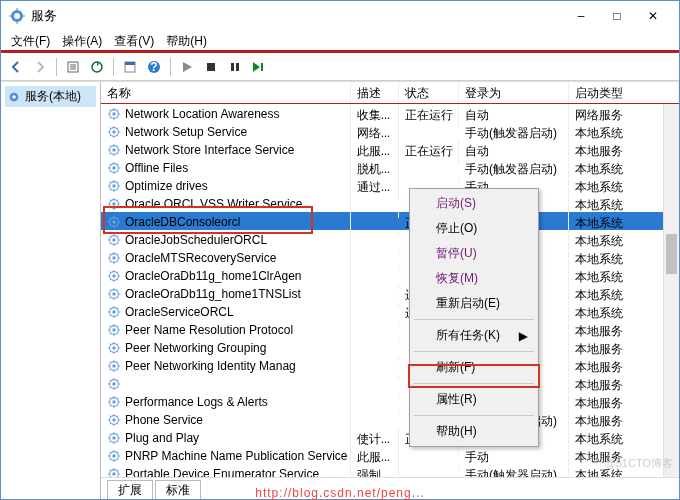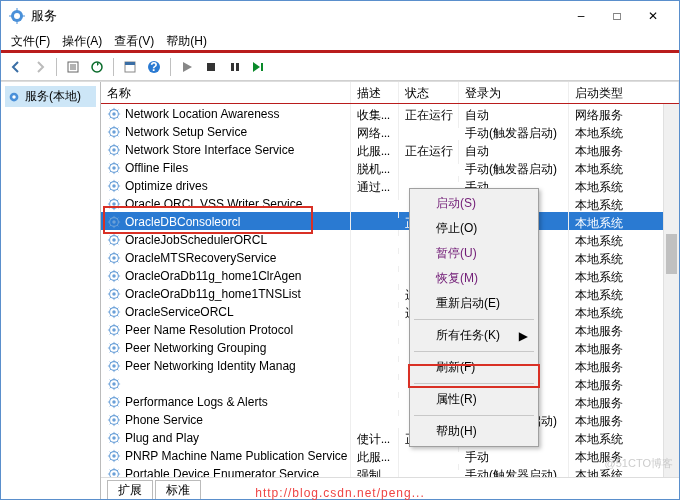--- a/index.html
+++ b/index.html
@@ -20,21 +20,21 @@
 .content { flex: 1; display: flex; flex-direction: column; position: relative; }
 .grid-head { display: flex; height: 22px; background: #fff; border-bottom: 1px solid #b91c1c; }
 .col { padding: 3px 6px; border-right: 1px solid #eee; white-space: nowrap; overflow: hidden; }
 .c-name { width: 250px; }
 .c-desc { width: 48px; font-family: Liberation Serif, serif; }
 .c-stat { width: 60px; }
 .c-type { width: 110px; }
 .c-logon { flex: 1; }
 .grid-body { flex: 1; overflow-y: auto; position: relative; }
 .row { display: flex; height: 18px; align-items: flex-start; }
-.row.selected { background: #2a7ad2; color: #ffffff; }
+.row.selected { background: #2a7ad2; color: #000000; }
 .row .col { display: flex; align-items: center; gap: 4px; }
 .svc-icon { width: 14px; height: 14px; flex-shrink: 0; }
 .tabs { height: 22px; display: flex; padding: 2px 6px; border-top: 1px solid #ddd; align-items: center; }
 .tab { padding: 1px 10px; border: 1px solid #bbb; border-bottom: none; margin-right: 2px; background: #fff; position: relative; top: 1px; }
 .tab.active { background: #fff; }
 .red-box { position: absolute; border: 2px solid #d93025; pointer-events: none; z-index: 5; }
 .ctxmenu { position: absolute; left: 308px; top: 106px; width: 130px; background: #f0f0f0; border: 1px solid #a0a0a0; box-shadow: 2px 2px 4px rgba(0,0,0,.25); z-index: 10; padding: 2px; }
 .ctx-item { padding: 4px 20px 4px 24px; position: relative; }
 .ctx-item.disabled { color: #701a75; }
 .ctx-sep { height: 1px; background: #c8c8c8; margin: 3px 2px; }

